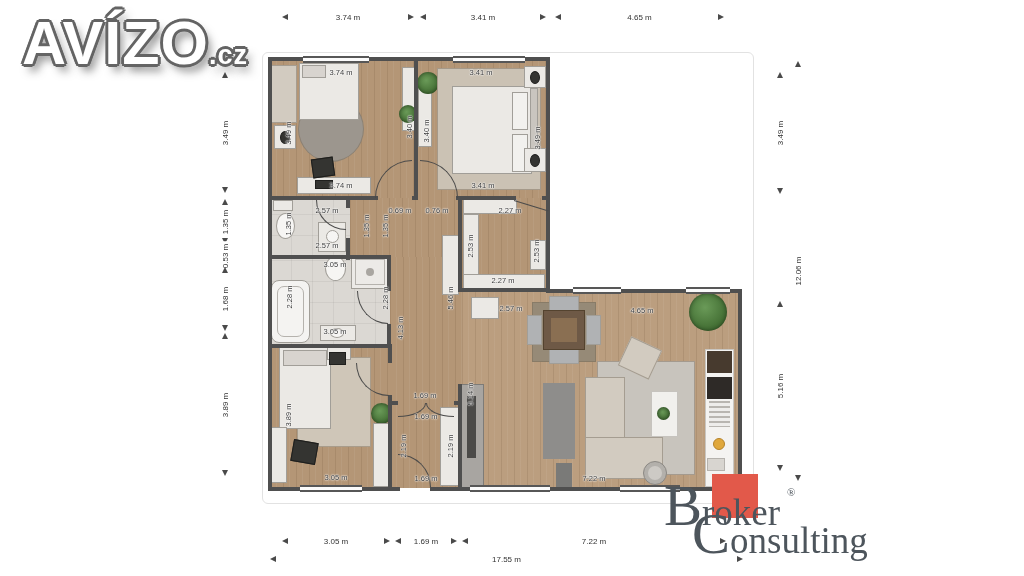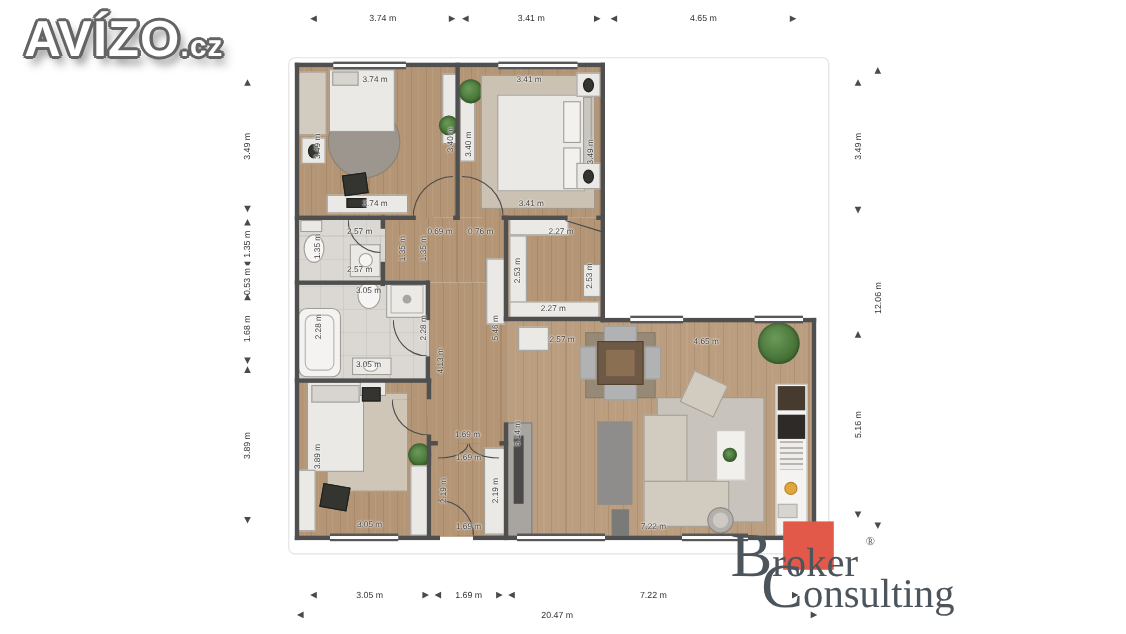--- a/index.html
+++ b/index.html
@@ -32,21 +32,21 @@
   .dim.v .ln{top:0;bottom:0;left:50%;width:1px}
   .dim i{position:absolute;width:0;height:0}
   .dim.h i.a{left:-1px;top:50%;margin-top:-3px;border-top:3px solid transparent;border-bottom:3px solid transparent;border-right:6px solid #4a4a4a}
   .dim.h i.b{right:-1px;top:50%;margin-top:-3px;border-top:3px solid transparent;border-bottom:3px solid transparent;border-left:6px solid #4a4a4a}
   .dim.v i.a{top:-1px;left:50%;margin-left:-3px;border-left:3px solid transparent;border-right:3px solid transparent;border-bottom:6px solid #4a4a4a}
   .dim.v i.b{bottom:-1px;left:50%;margin-left:-3px;border-left:3px solid transparent;border-right:3px solid transparent;border-top:6px solid #4a4a4a}
   .dim b{position:absolute;left:50%;top:50%;background:#fff;padding:0 3px;font-size:8px;font-weight:normal;color:#333;white-space:nowrap;transform:translate(-50%,-50%)}
   .dim.v b{transform:translate(-50%,-50%) rotate(-90deg)}
   .avizo{position:absolute;left:22px;top:8px;z-index:6;font-weight:bold;color:#fff;letter-spacing:1px;
     text-shadow:-2px -2px 0 #646464,2px -2px 0 #646464,-2px 2px 0 #646464,2px 2px 0 #646464,0 3px 0 #646464,3px 0 0 #646464,-3px 0 0 #6e6e6e,0 -3px 0 #646464,5px 7px 8px rgba(40,40,40,.5)}
-  .avizo .main{font-size:46px}
+  .avizo .main{font-size:61px}
   .avizo .tld{font-size:27px}
   .broker{position:absolute;left:664px;top:474px;width:230px;height:90px;z-index:6;font-family:"Liberation Serif",serif;color:#4d555c}
   .broker .sq{position:absolute;left:48px;top:0;width:46px;height:44px;z-index:0}
   .broker .l1{position:absolute;left:0;top:6px;font-size:37px;line-height:.9;z-index:1;display:block}
   .broker .l2{position:absolute;left:28px;top:34px;font-size:37px;line-height:.9;z-index:1;display:block}
   .broker .l1::first-letter,.broker .l2::first-letter{font-size:57px}
   .broker .reg{position:absolute;left:123px;top:12px;font-size:11px;z-index:1}
 </style>
 </head>
 <body>
@@ -265,21 +265,21 @@
   <div class="dim h" style="left:463px;top:538px;width:262px;height:6px">
       <i class="ln"></i>
       <i class="a"></i>
       <i class="b"></i>
       <b>7.22 m</b>
     </div>
   <div class="dim h" style="left:271px;top:556px;width:471px;height:6px">
       <i class="ln"></i>
       <i class="a"></i>
       <i class="b"></i>
-      <b>20.47 m</b>
+      <b>17.55 m</b>
     </div>
   <div class="dim v" style="left:222px;top:73px;width:6px;height:119px">
       <i class="ln"></i>
       <i class="a"></i>
       <i class="b"></i>
       <b>3.49 m</b>
     </div>
   <div class="dim v" style="left:222px;top:200px;width:6px;height:43px">
       <i class="ln"></i>
       <i class="a"></i>

